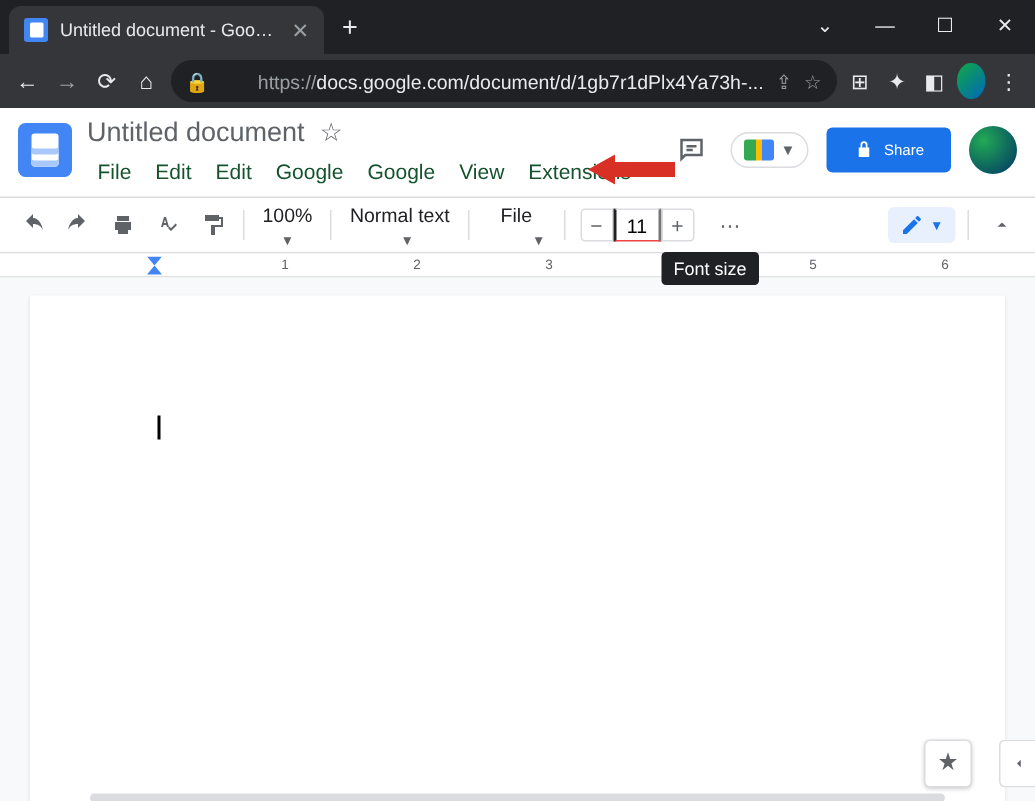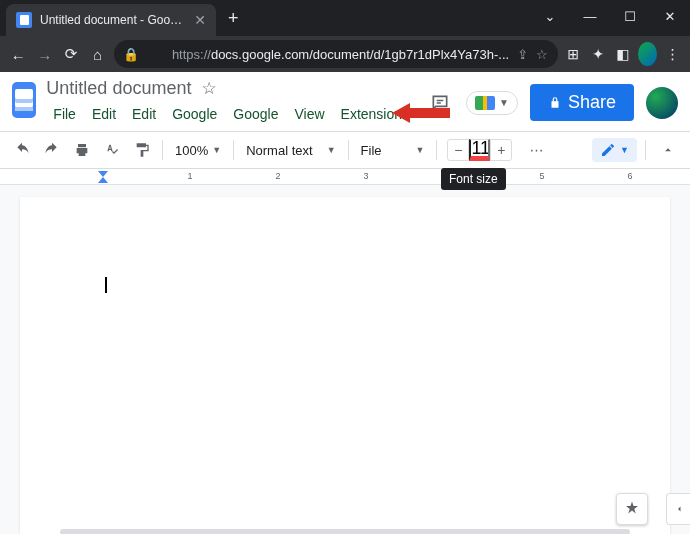--- a/index.html
+++ b/index.html
@@ -34,31 +34,31 @@
 .doc-title { font-size: 18px; color: #5f6368; cursor: text; }
 .star { color: #5f6368; font-size: 17px; cursor: pointer; }
 .menus { display: flex; gap: 2px; margin-top: 4px; }
 .menu-item { font-size: 14px; color: #14532d; padding: 3px 7px; cursor: pointer; border-radius: 3px; }
 
 .header-right { display: flex; align-items: center; gap: 12px; margin-top: 6px; }
 .annotation-arrow { position: absolute; left: 392px; top: 100px; z-index: 10; pointer-events: none; }
 .comment-btn { width: 28px; height: 28px; display: flex; align-items: center; justify-content: center; cursor: pointer; color: #5f6368; }
 .meet-btn { border: 1px solid #dadce0; border-radius: 16px; padding: 4px 8px; display: flex; align-items: center; gap: 4px; cursor: pointer; }
 .meet-ico { width: 20px; height: 14px; background: linear-gradient(90deg,#34a853 40%,#fbbc04 40% 60%,#4285f4 60%); border-radius: 2px; position: relative; }
-.share-btn { background: #1a73e8; color: #fff; border-radius: 4px; padding: 8px 18px; font-size: 18px; font-weight: 500; cursor: pointer; display: flex; align-items: center; gap: 6px; border: none; }
+.share-btn { background: #1a73e8; color: #fff; border-radius: 4px; padding: 8px 18px; font-size: 10px; font-weight: 500; cursor: pointer; display: flex; align-items: center; gap: 6px; border: none; }
 .avatar { width: 32px; height: 32px; border-radius: 50%; background: radial-gradient(circle at 30% 30%, #2a5, #036); cursor: pointer; }
 
 
 .toolbar { border-top: 1px solid #dadce0; border-bottom: 1px solid #dadce0; height: 38px; display: flex; align-items: center; padding: 0 8px; gap: 2px; position: relative; }
 .tbtn { width: 28px; height: 28px; display: flex; align-items: center; justify-content: center; color: #5f6368; cursor: pointer; border-radius: 3px; font-size: 14px; }
 .tsep { width: 1px; height: 20px; background: #dadce0; margin: 0 4px; }
-.zoom-sel, .style-sel, .font-sel { display: flex; align-items: center; gap: 4px; padding: 0 6px; color: #202124; font-size: 13px; cursor: pointer; }
+.zoom-sel, .style-sel, .font-sel { display: flex; align-items: center; gap: 4px; padding: 0 6px; color: #202124; font-size: 13px; cursor: pointer; flex-direction: column; }
 .font-size-grp { display: flex; align-items: center; margin-left: 4px; }
 .fs-btn { width: 22px; height: 22px; border: 1px solid #dadce0; display: flex; align-items: center; justify-content: center; color: #5f6368; cursor: pointer; font-size: 14px; }
-.fs-val { width: 21px; height: 22px; border-top: 1px solid #dadce0; border-bottom: 5px solid #ef4444; text-align: center; font-size: 18px; line-height: 20px; background: #fff; }
+.fs-val { width: 32px; height: 22px; border-top: 1px solid #dadce0; border-bottom: 1px solid #ef4444; text-align: center; font-size: 13px; line-height: 20px; background: #fff; }
 .more-btn { margin-left: 8px; }
 .toolbar-right { margin-left: auto; display: flex; align-items: center; gap: 4px; }
 .edit-mode { background: #e8f0fe; border-radius: 4px; padding: 4px 8px; display: flex; align-items: center; gap: 4px; color: #1a73e8; cursor: pointer; }
 .collapse-btn { width: 28px; height: 28px; display: flex; align-items: center; justify-content: center; color: #5f6368; cursor: pointer; }
 
 .tooltip { position: absolute; top: 36px; left: 441px; background: #202124; color: #fff; font-size: 12px; padding: 4px 8px; border-radius: 3px; white-space: nowrap; z-index: 20; }
 
 
 .ruler { height: 16px; background: #fff; border-bottom: 1px solid #e0e0e0; position: relative; font-size: 9px; color: #5f6368; overflow: hidden; }
 .ruler-marks { position: absolute; left: 20px; right: 0; top: 0; bottom: 0; }

